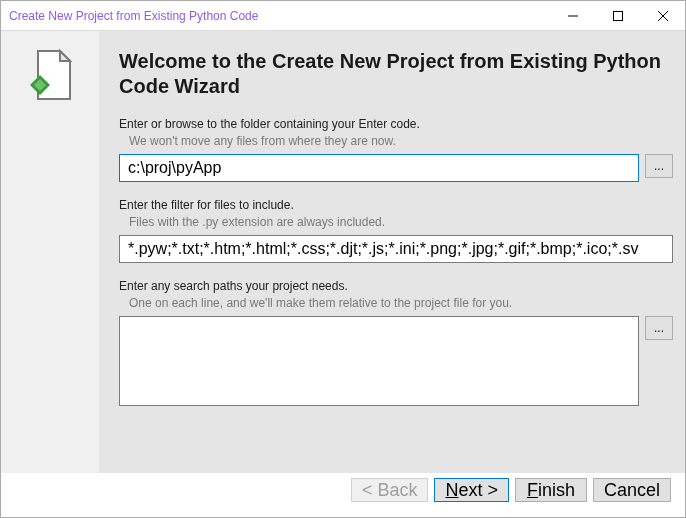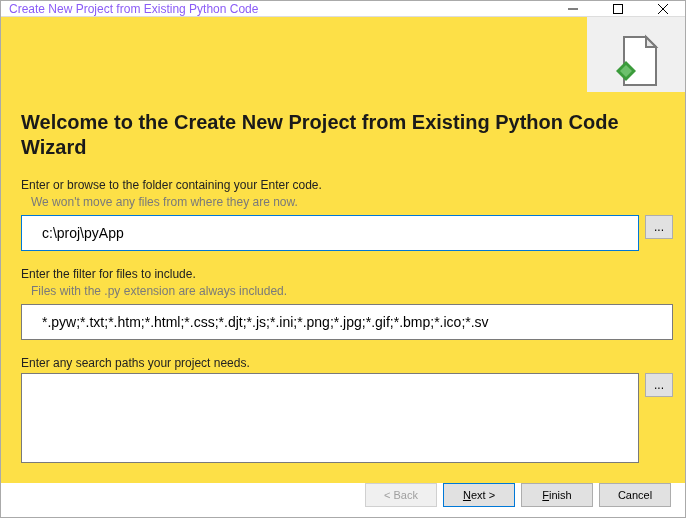--- a/index.html
+++ b/index.html
@@ -36,23 +36,22 @@
       display: flex;
       align-items: center;
       justify-content: center;
       font-size: 13px;
       color: #000;
       cursor: pointer;
     }
     .body-area {
       flex: 1;
       display: flex;
-      flex-direction: column;
-      background: #fde047;
-      align-items: flex-end;
+      flex-direction: row;
+      background: #e5e5e5;
     }
     .left-strip {
       width: 98px;
       background: #f0f0f0;
       display: flex;
       align-items: flex-start;
       justify-content: center;
       padding-top: 16px;
     }
     .content {
@@ -79,25 +78,25 @@
       margin-left: 10px;
       margin-bottom: 6px;
     }
     .input-row {
       display: flex;
       gap: 6px;
       margin-bottom: 16px;
     }
     .text-input {
       flex: 1;
-      height: 36px;
+      height: 28px;
       border: 1px solid #7a7a7a;
-      padding: 2px 20px;
+      padding: 2px 8px;
       font-family: inherit;
-      font-size: 14px;
+      font-size: 16px;
       outline: none;
     }
     .text-input.focused {
       border: 1px solid #0078d7;
     }
     .browse-btn {
       width: 28px;
       height: 24px;
       border: 1px solid #adadad;
       background: #e1e1e1;
@@ -129,21 +128,21 @@
       justify-content: flex-end;
       align-items: center;
       padding: 0 14px 10px 0;
       gap: 6px;
     }
     .wiz-btn {
       min-width: 72px;
       height: 24px;
       border: 1px solid #adadad;
       background: #e1e1e1;
-      font-size: 11px;
+      font-size: 18px;
       cursor: pointer;
       padding: 0 10px;
     }
     .wiz-btn.disabled {
       color: #a0a0a0;
       background: #f0f0f0;
       border-color: #d0d0d0;
       cursor: default;
     }
     .wiz-btn.default {
@@ -200,20 +199,21 @@
       <button class="browse-btn">...</button>
     </div>
 
     <div class="section-label">Enter the filter for files to include.</div>
     <div class="section-hint">Files with the .py extension are always included.</div>
     <div class="input-row">
       <input type="text" class="text-input" value="*.pyw;*.txt;*.htm;*.html;*.css;*.djt;*.js;*.ini;*.png;*.jpg;*.gif;*.bmp;*.ico;*.sv" style="">
     </div>
 
     <div class="section-label">Enter any search paths your project needs.</div>
+    <div class="section-hint">One on each line, and we'll make them relative to the project file for you.</div>
     <div class="textarea-row">
       <textarea class="text-area" style=""></textarea>
       <button class="browse-btn">...</button>
     </div>
   </div>
 </div>
 
 <div class="button-bar">
   <button class="wiz-btn disabled">&lt; <span>Back</span></button>
   <button class="wiz-btn default"><u>N</u><span>ext</span> &gt;</button>

